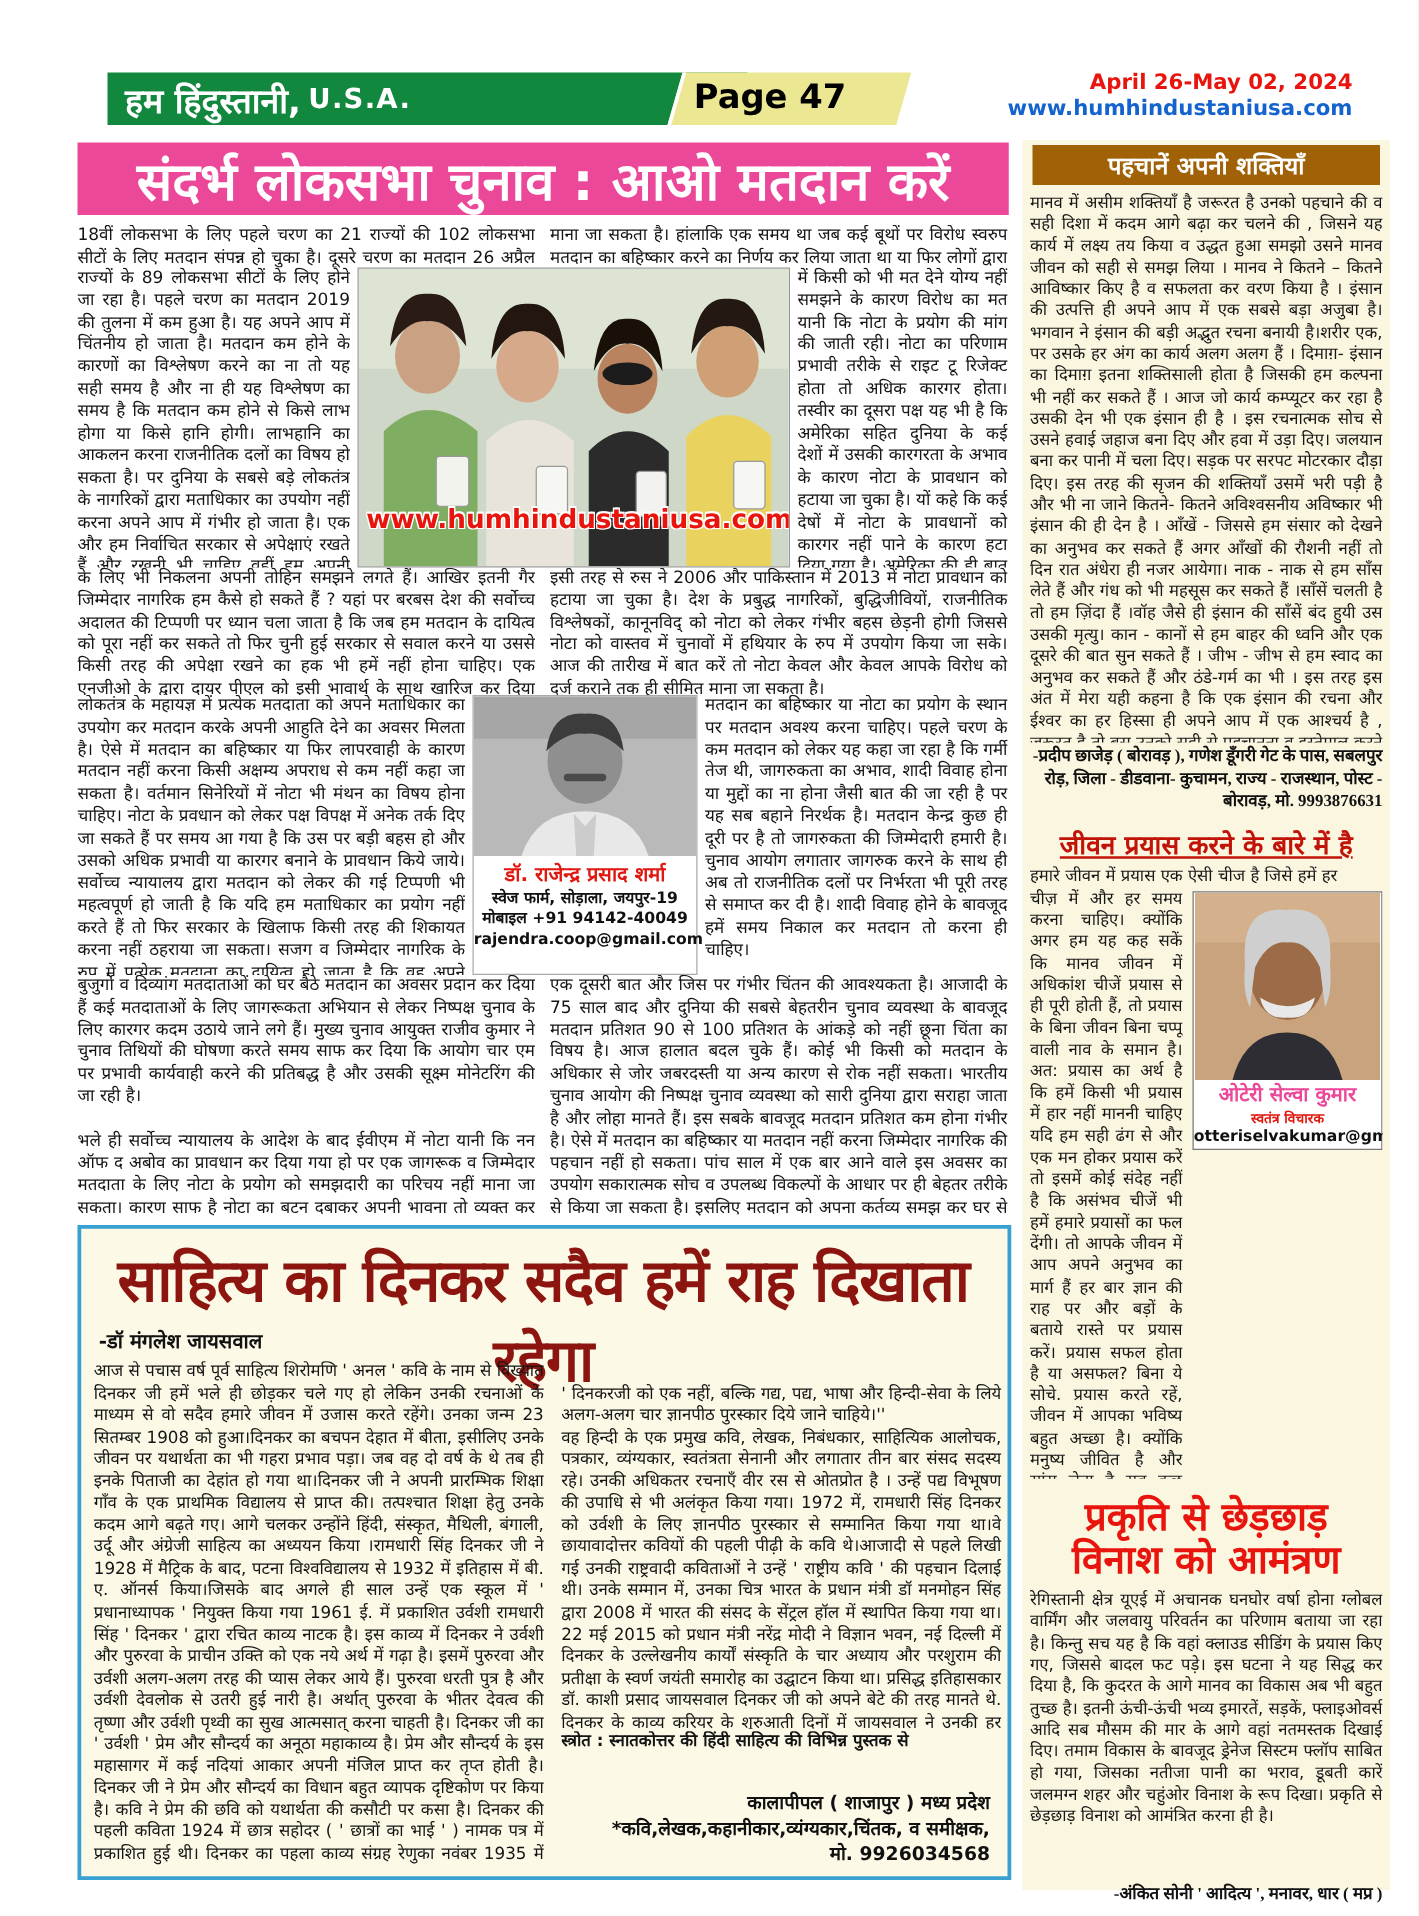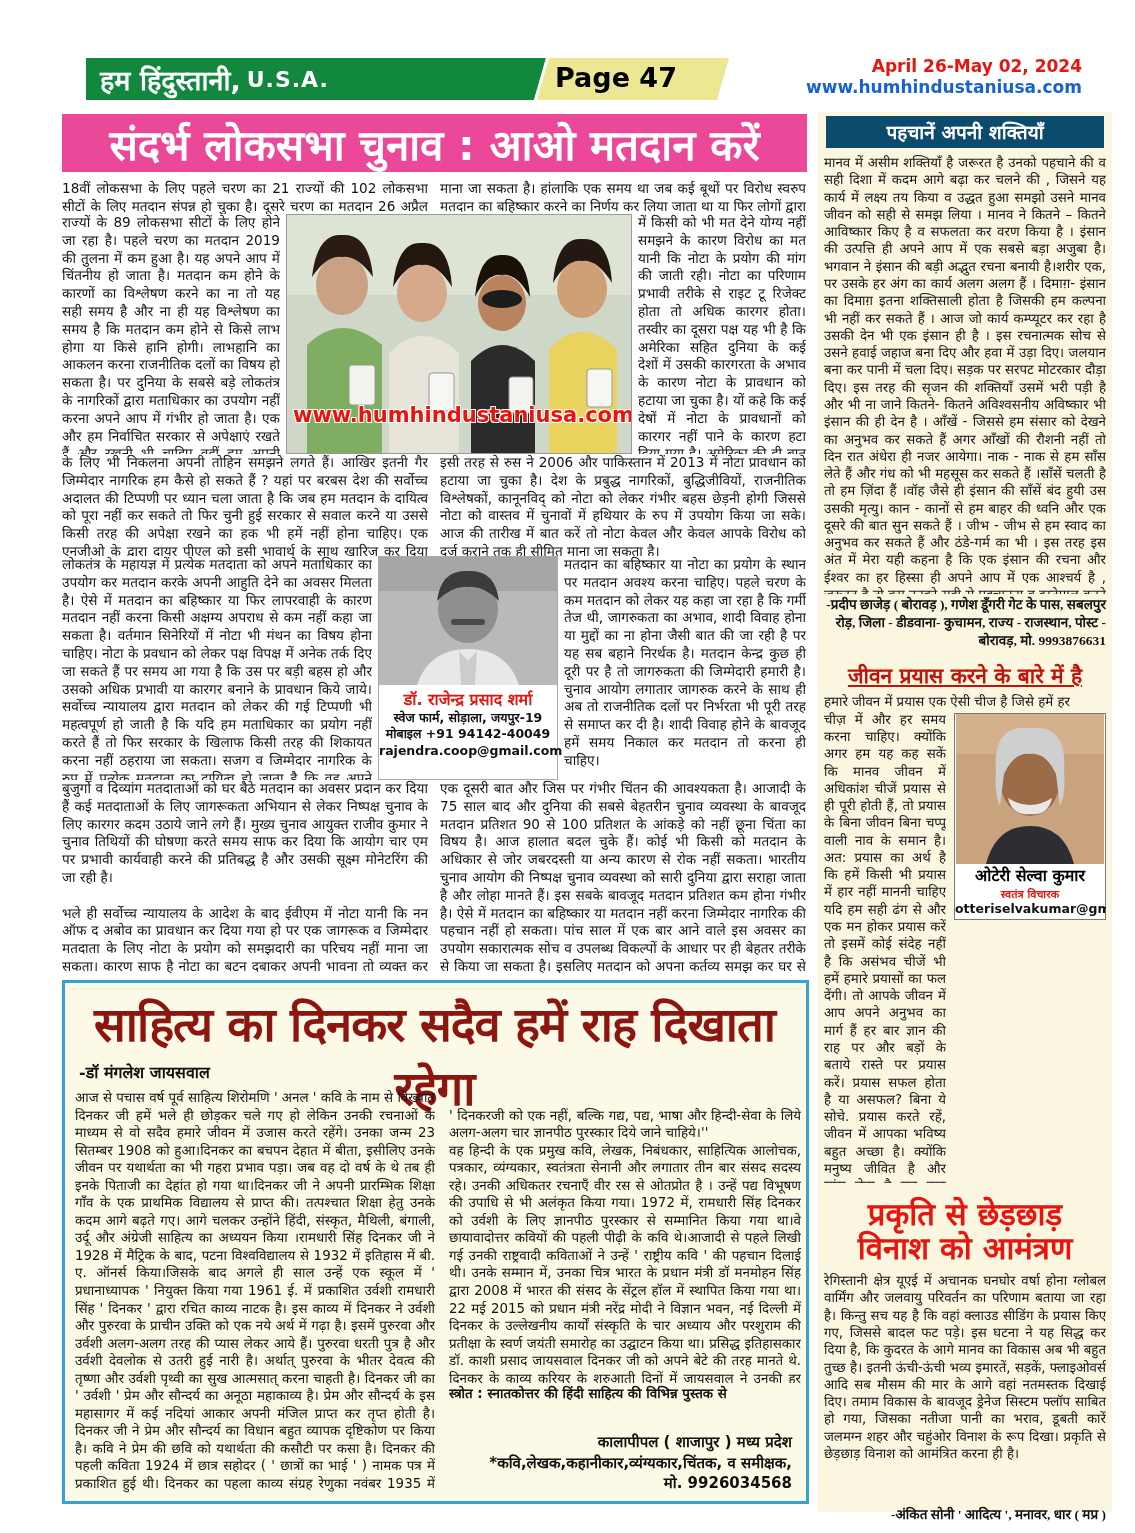--- a/index.html
+++ b/index.html
@@ -33,30 +33,30 @@
              text-shadow:1px 1px 0 #fff,-1px -1px 0 #fff,1px -1px 0 #fff,-1px 1px 0 #fff;}
   
   .authbox{position:absolute;left:378px;top:556px;width:180px;height:224px;background:#fff;
            border:1px solid #aaa;box-sizing:border-box;text-align:center;}
   .authbox .portrait{width:100%;height:128px;overflow:hidden;}
   .auth-name{color:#e01910;font-weight:800;font-size:16px;margin-top:3px;}
   .auth-line{font-size:12.5px;font-weight:700;line-height:1.3;}
   
   .sidebar{position:absolute;left:818px;top:112px;width:294px;height:1400px;background:#fbf6df;
            box-sizing:border-box;padding:4px 6px;}
-  .side-head1{background:#0c4a6e;color:#fff;font-size:19px;font-weight:800;text-align:center;
+  .side-head1{background:#a16207;color:#fff;font-size:19px;font-weight:800;text-align:center;
               padding:3px 0;margin:0 2px 6px 2px;}
   .side-body{font-size:13.3px;line-height:1.30;text-align:justify;overflow:hidden;color:#161616;}
   .side-sign{font-size:13.5px;font-weight:800;text-align:right;line-height:1.35;margin-top:2px;font-family:Liberation Serif, serif;}
   .side-head2{color:#c21309;font-size:21px;font-weight:800;text-align:center;margin:10px 0 4px 0;
               text-decoration:underline;}
   .side-photo{float:right;width:150px;margin:2px 0 4px 8px;border:1px solid #777;background:#fff;
               text-align:center;}
   .side-photo .portrait2{width:100%;height:150px;overflow:hidden;}
-  .sp-name{color:#000000;font-weight:800;font-size:16px;}
+  .sp-name{color:#ec4899;font-weight:800;font-size:16px;}
   .sp-role{color:#e01910;font-weight:700;font-size:11px;}
   .sp-mail{color:#111;font-weight:800;font-size:12.5px;padding-bottom:3px;}
   .side-head3{color:#e8150e;font-size:31px;font-weight:800;text-align:center;line-height:1.12;
               margin:14px 0 6px 0;}
   
   .art2{position:absolute;left:62px;top:980px;width:747px;height:524px;background:#fcf9e6;
         border:3px solid #39a0d2;box-sizing:border-box;padding-left:19px;}
   .art2-head{position:absolute;left:8px;top:8px;width:723px;text-align:center;color:#8c1510;
              font-size:47px;font-weight:800;letter-spacing:-1px;}
   .art2-byline{position:absolute;left:14px;top:78px;font-size:16px;font-weight:800;color:#111;}

